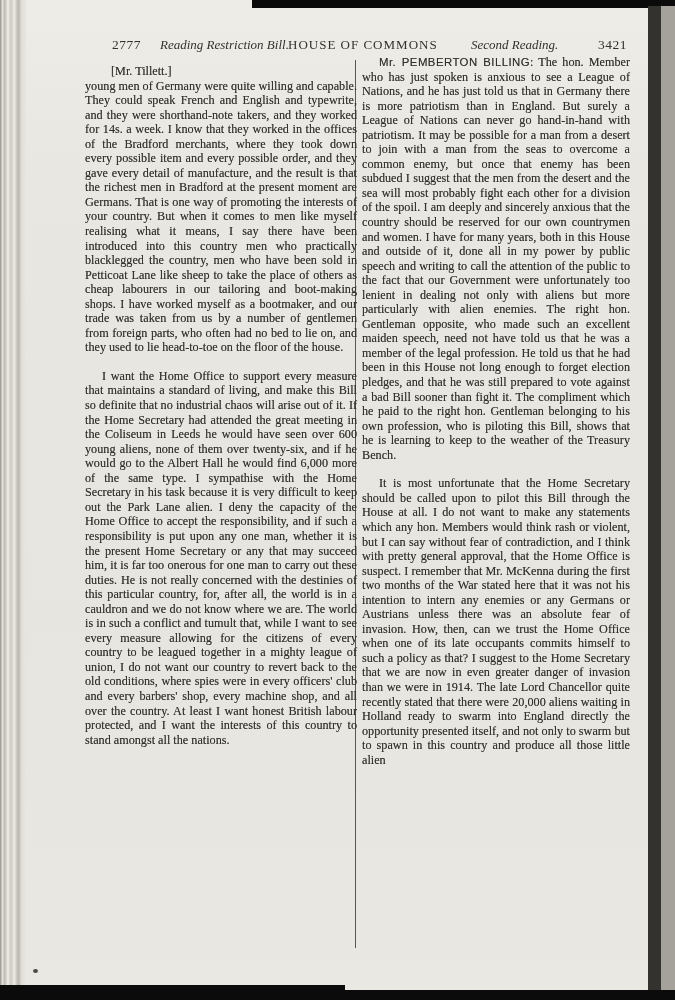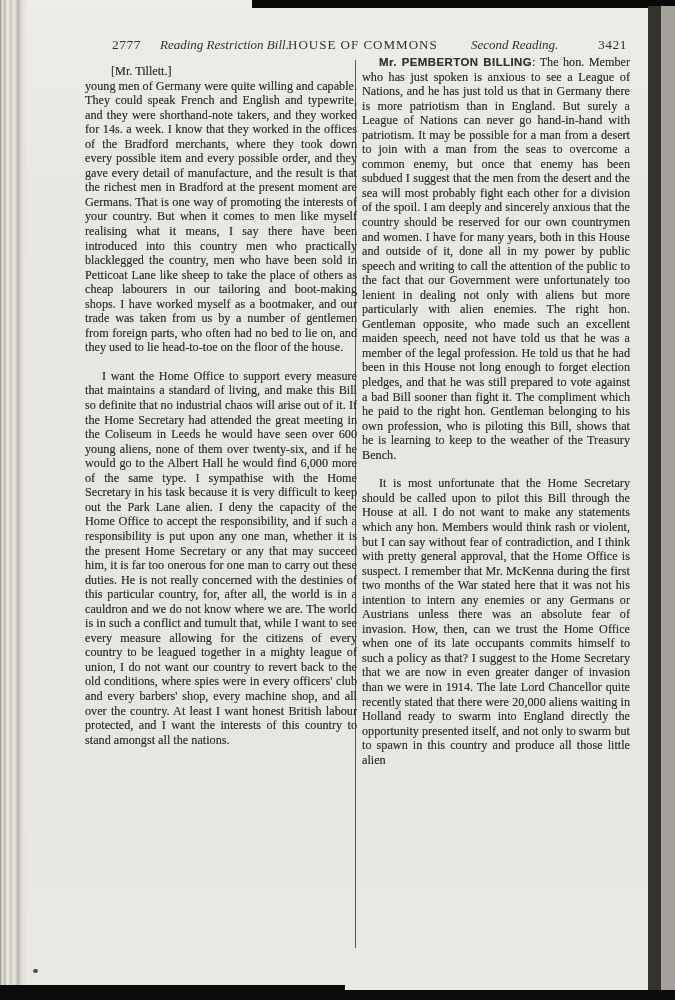--- a/index.html
+++ b/index.html
@@ -43,21 +43,21 @@
   .divider { position:absolute; left:355px; top:60px; width:1px; height:888px; background:#5a5750; }
 
   p {
     margin:0; text-align:justify; font-size:12.2px; line-height:14.55px;
     text-shadow:0 0 0.45px rgba(45,43,38,0.55);
   }
   .indent { text-indent:17px; }
   .para-gap { margin-top:14px; }
   .speaker-continuation { text-indent:26px; text-align:left; }
   .speaker-name {
-    font-family:"Liberation Sans", sans-serif; font-weight:bold;
+    font-family:"Liberation Sans", sans-serif; font-weight:normal;
     font-size:11.4px; letter-spacing:0.45px;
   }
 </style>
 </head>
 <body>
 
 <div class="scan">
 
   <div class="binding-left"></div>
   <div class="strip-top"></div>

